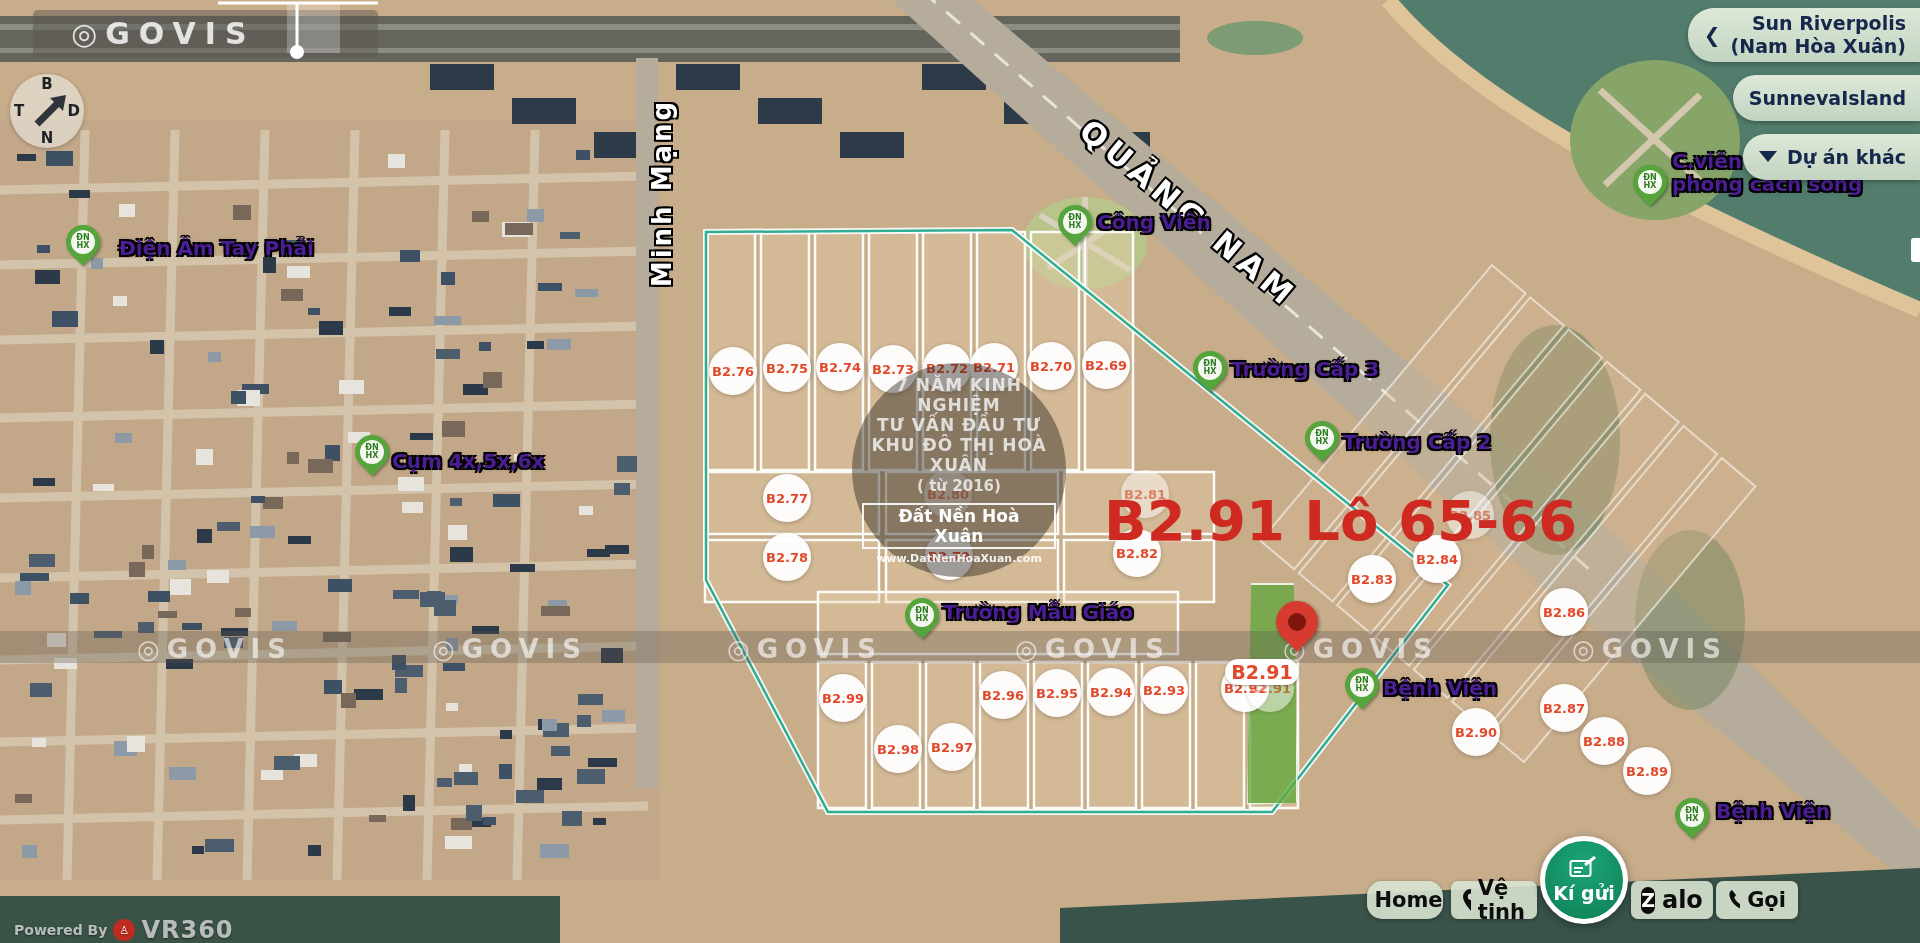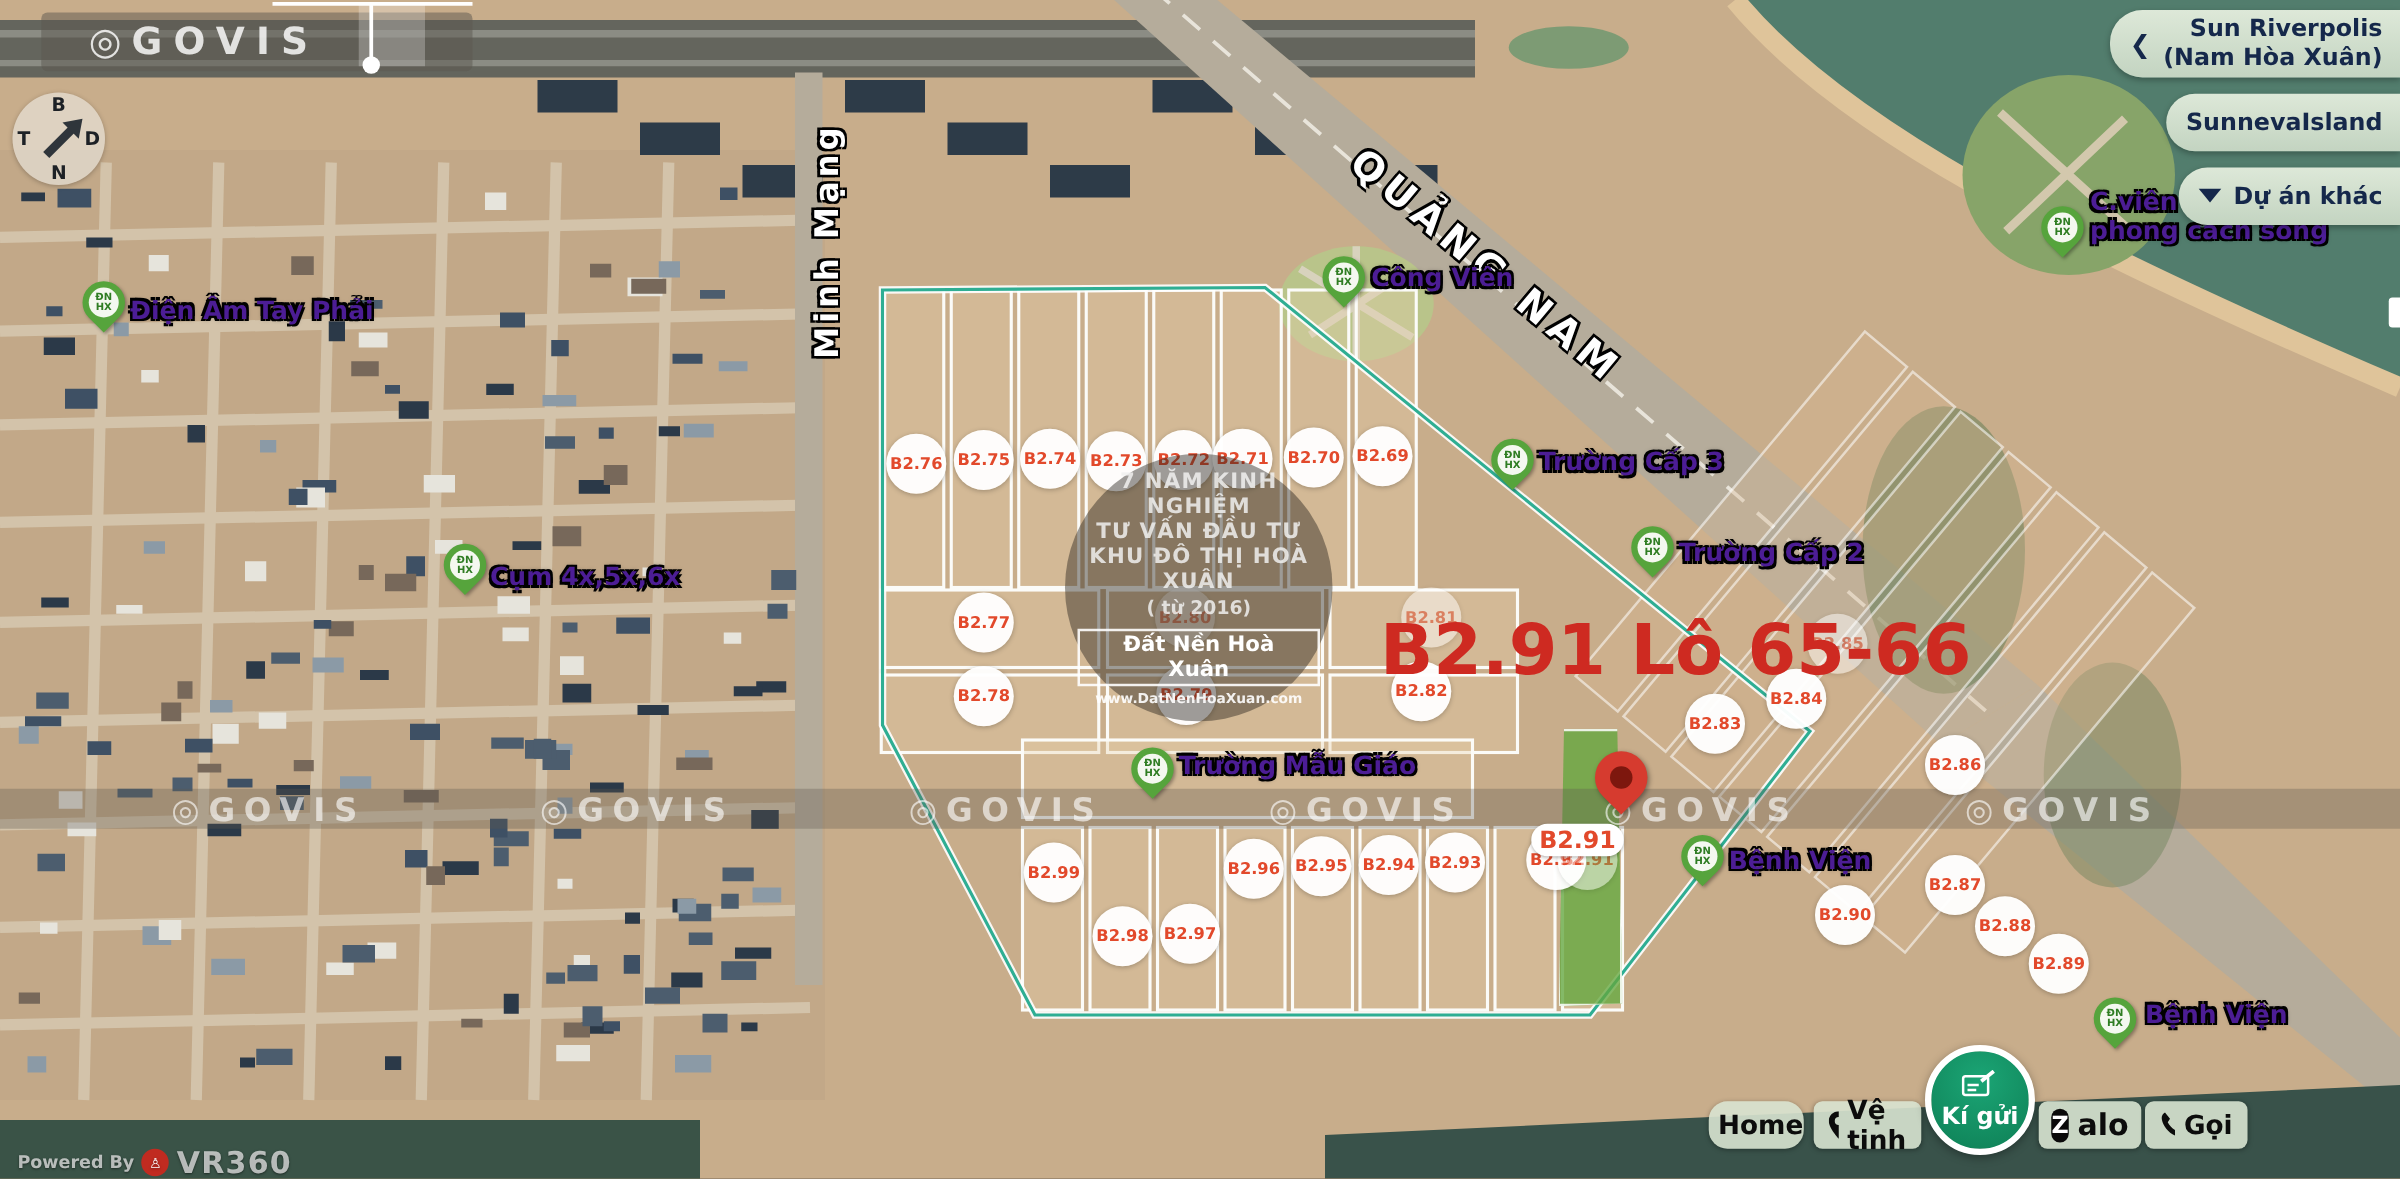--- a/index.html
+++ b/index.html
@@ -448,21 +448,21 @@
   </div>
 
   <div class="headline">B2.91 Lô 65-66</div>
 
   <div id="poi-layer">
       <div class="poi-pin" style="left: 65px; top: 224px;">
         <div class="drop"></div>
         <div class="core">ĐN
 HX</div>
       </div>
-      <div class="maplabel" style="left: 104px; top: 237px;">Điện Âm Tay Phải</div>
+      <div class="maplabel" style="left: 119px; top: 237px;">Điện Âm Tay Phải</div>
       <div class="poi-pin" style="left: 354px; top: 434px;">
         <div class="drop"></div>
         <div class="core">ĐN
 HX</div>
       </div>
       <div class="maplabel" style="left: 392px; top: 450px;">Cụm 4x,5x,6x</div>
       <div class="poi-pin" style="left: 1057px; top: 204px;">
         <div class="drop"></div>
         <div class="core">ĐN
 HX</div>

